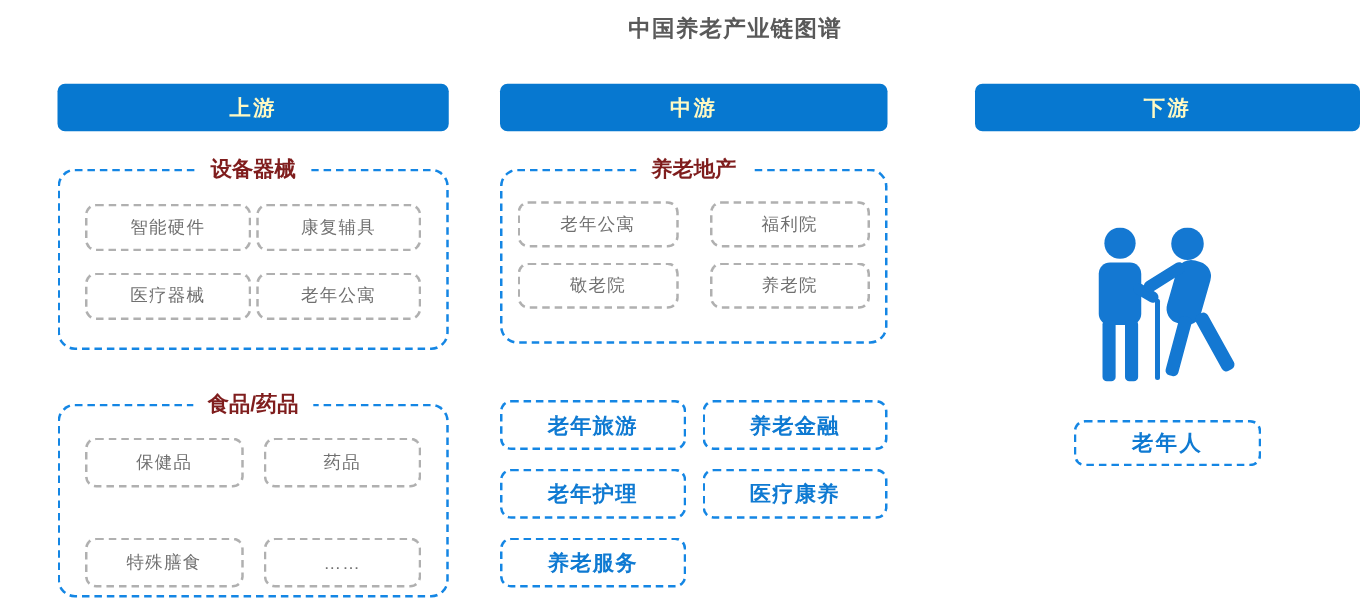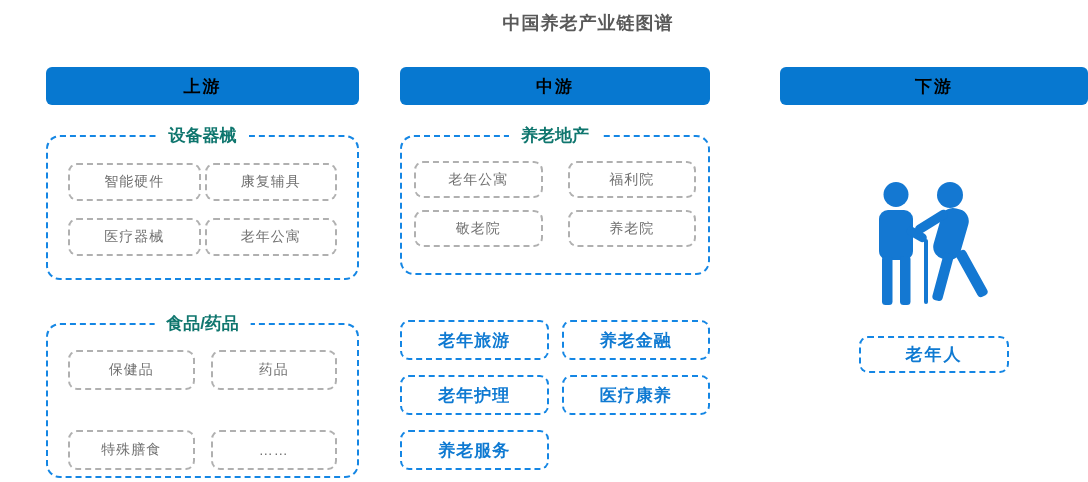--- a/index.html
+++ b/index.html
@@ -19,34 +19,34 @@
     padding-left:44px;
   }
 
   .col { position:absolute; top:67px; }
   .col-up   { left:46px;  width:313px; }
   .col-mid  { left:400px; width:310px; }
   .col-down { left:780px; width:308px; }
 
   .hdr {
     height:38px; background:#0778d0; border-radius:6px;
-    color:#000000; font-size:17px; font-weight:bold;
+    color:#fef9c3; font-size:17px; font-weight:bold;
     display:flex; align-items:center; justify-content:center;
     letter-spacing:2px;
   }
 
   .group {
     position:relative;
     border:2px dashed #1486e4; border-radius:14px;
     box-sizing:border-box;
   }
   .group-label {
     position:absolute; top:-12px; left:50%; transform:translateX(-50%);
     background:#ffffff; padding:0 12px;
-    font-size:17px; font-weight:bold; color:#0f766e;
+    font-size:17px; font-weight:bold; color:#7f1d1d;
     white-space:nowrap; line-height:22px;
   }
 
   .g-items { display:grid; grid-template-columns:1fr 1fr; }
 
   .g-equip { height:145px; margin-top:30px; }
   .g-equip .g-items { padding:26px 20px 0 20px; gap:17px 4px; }
 
   .g-food { height:155px; margin-top:43px; }
   .g-food .g-items { padding:25px 20px 0 20px; gap:40px 16px; }

